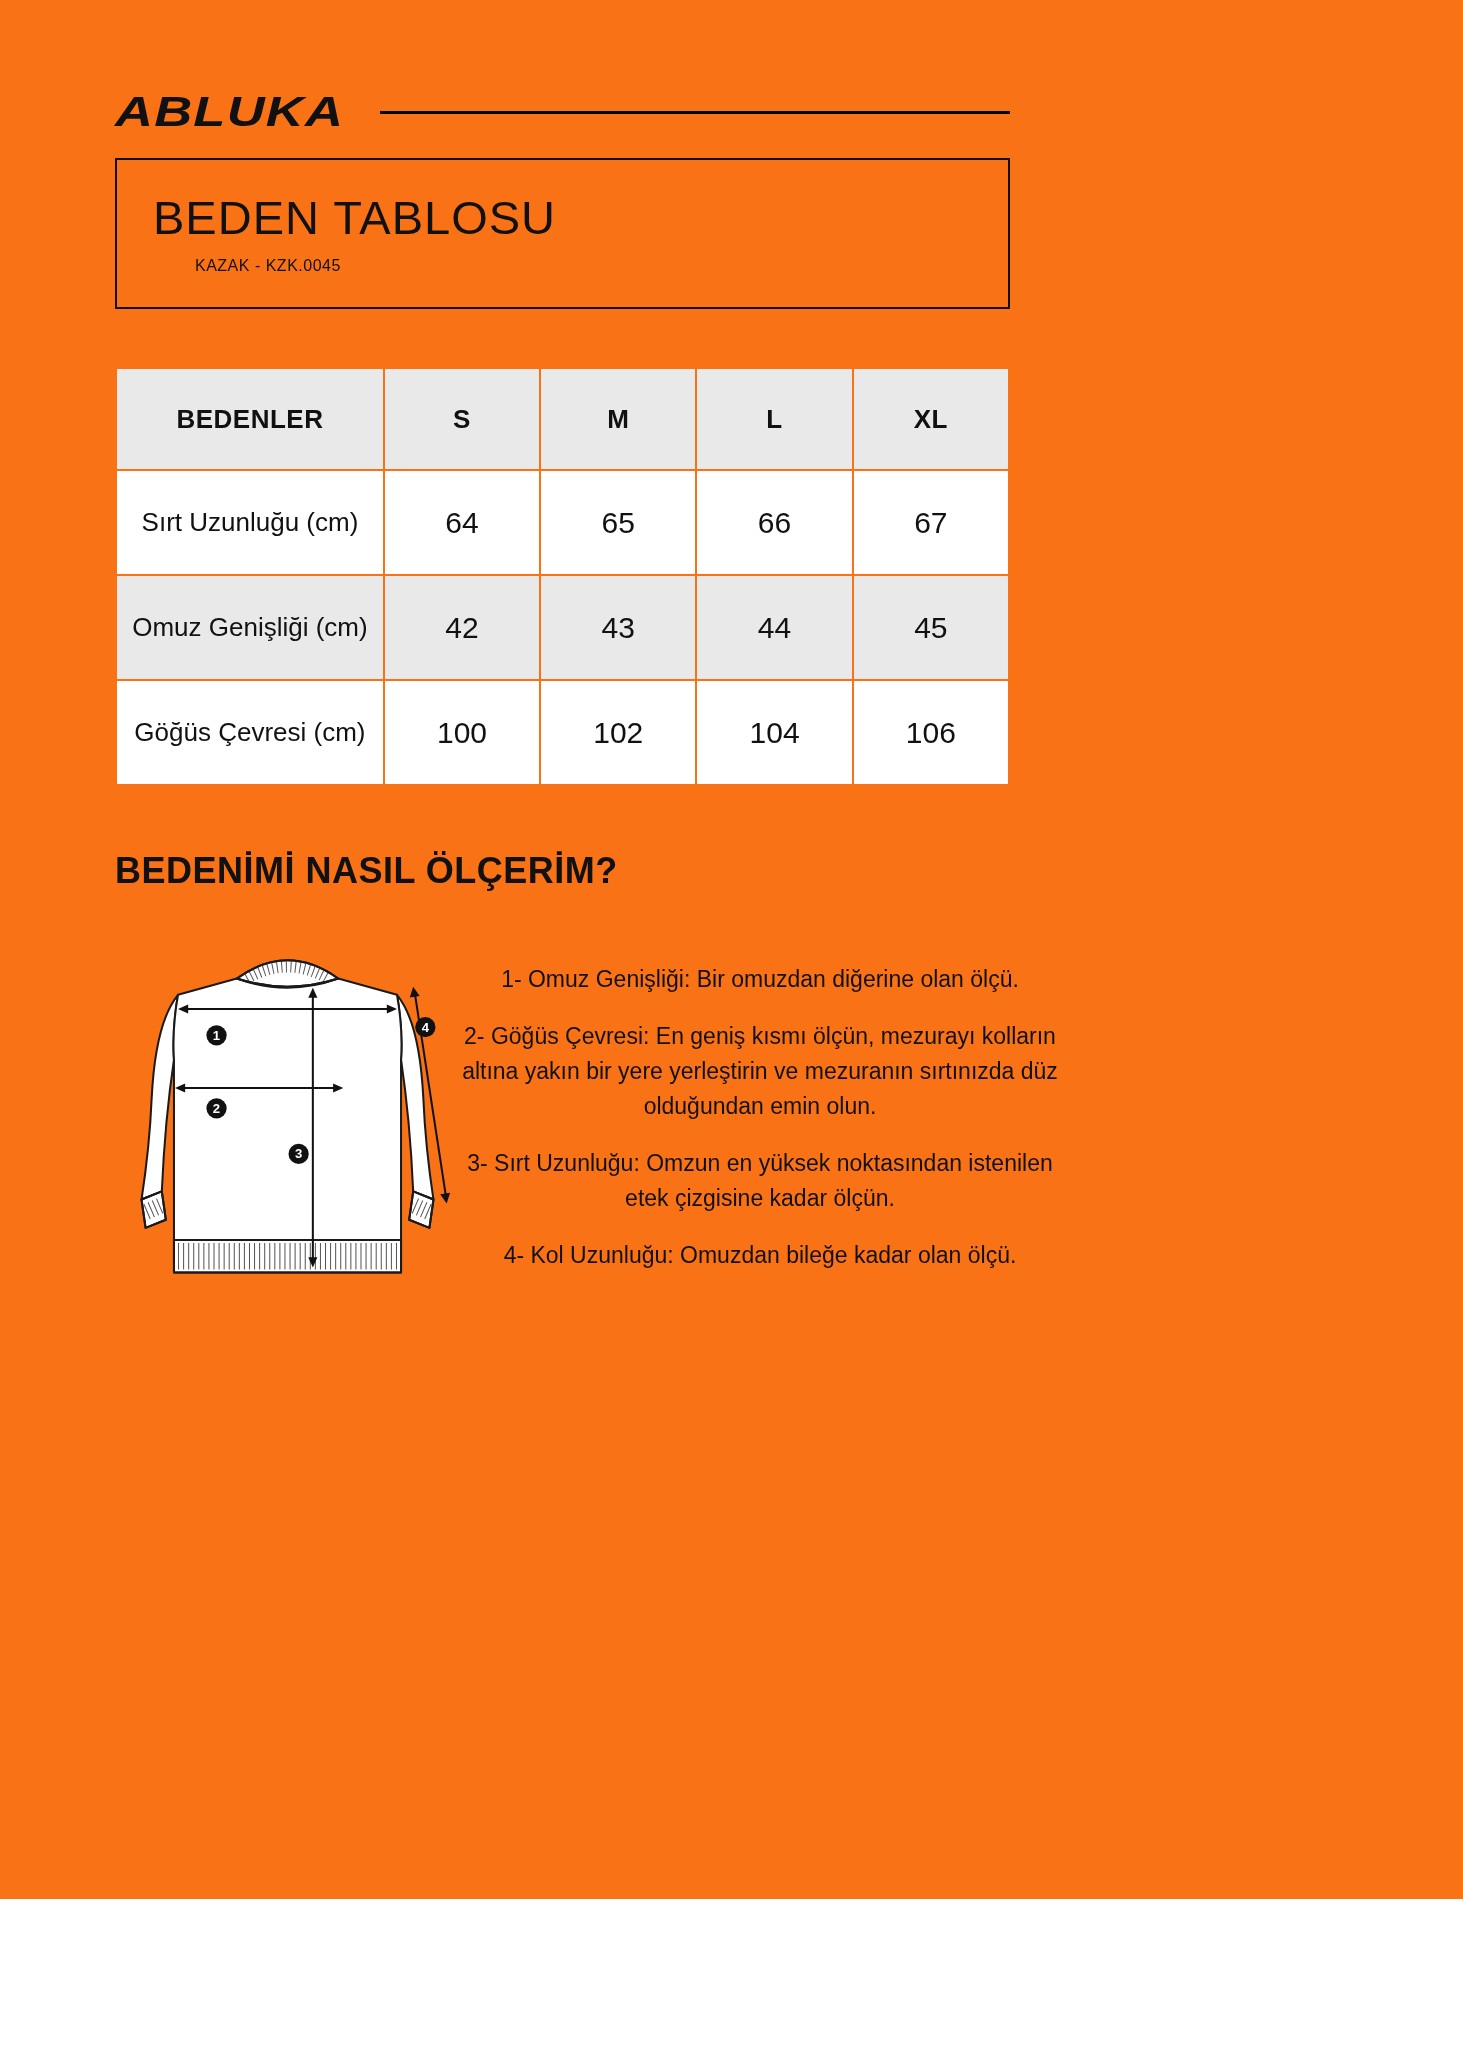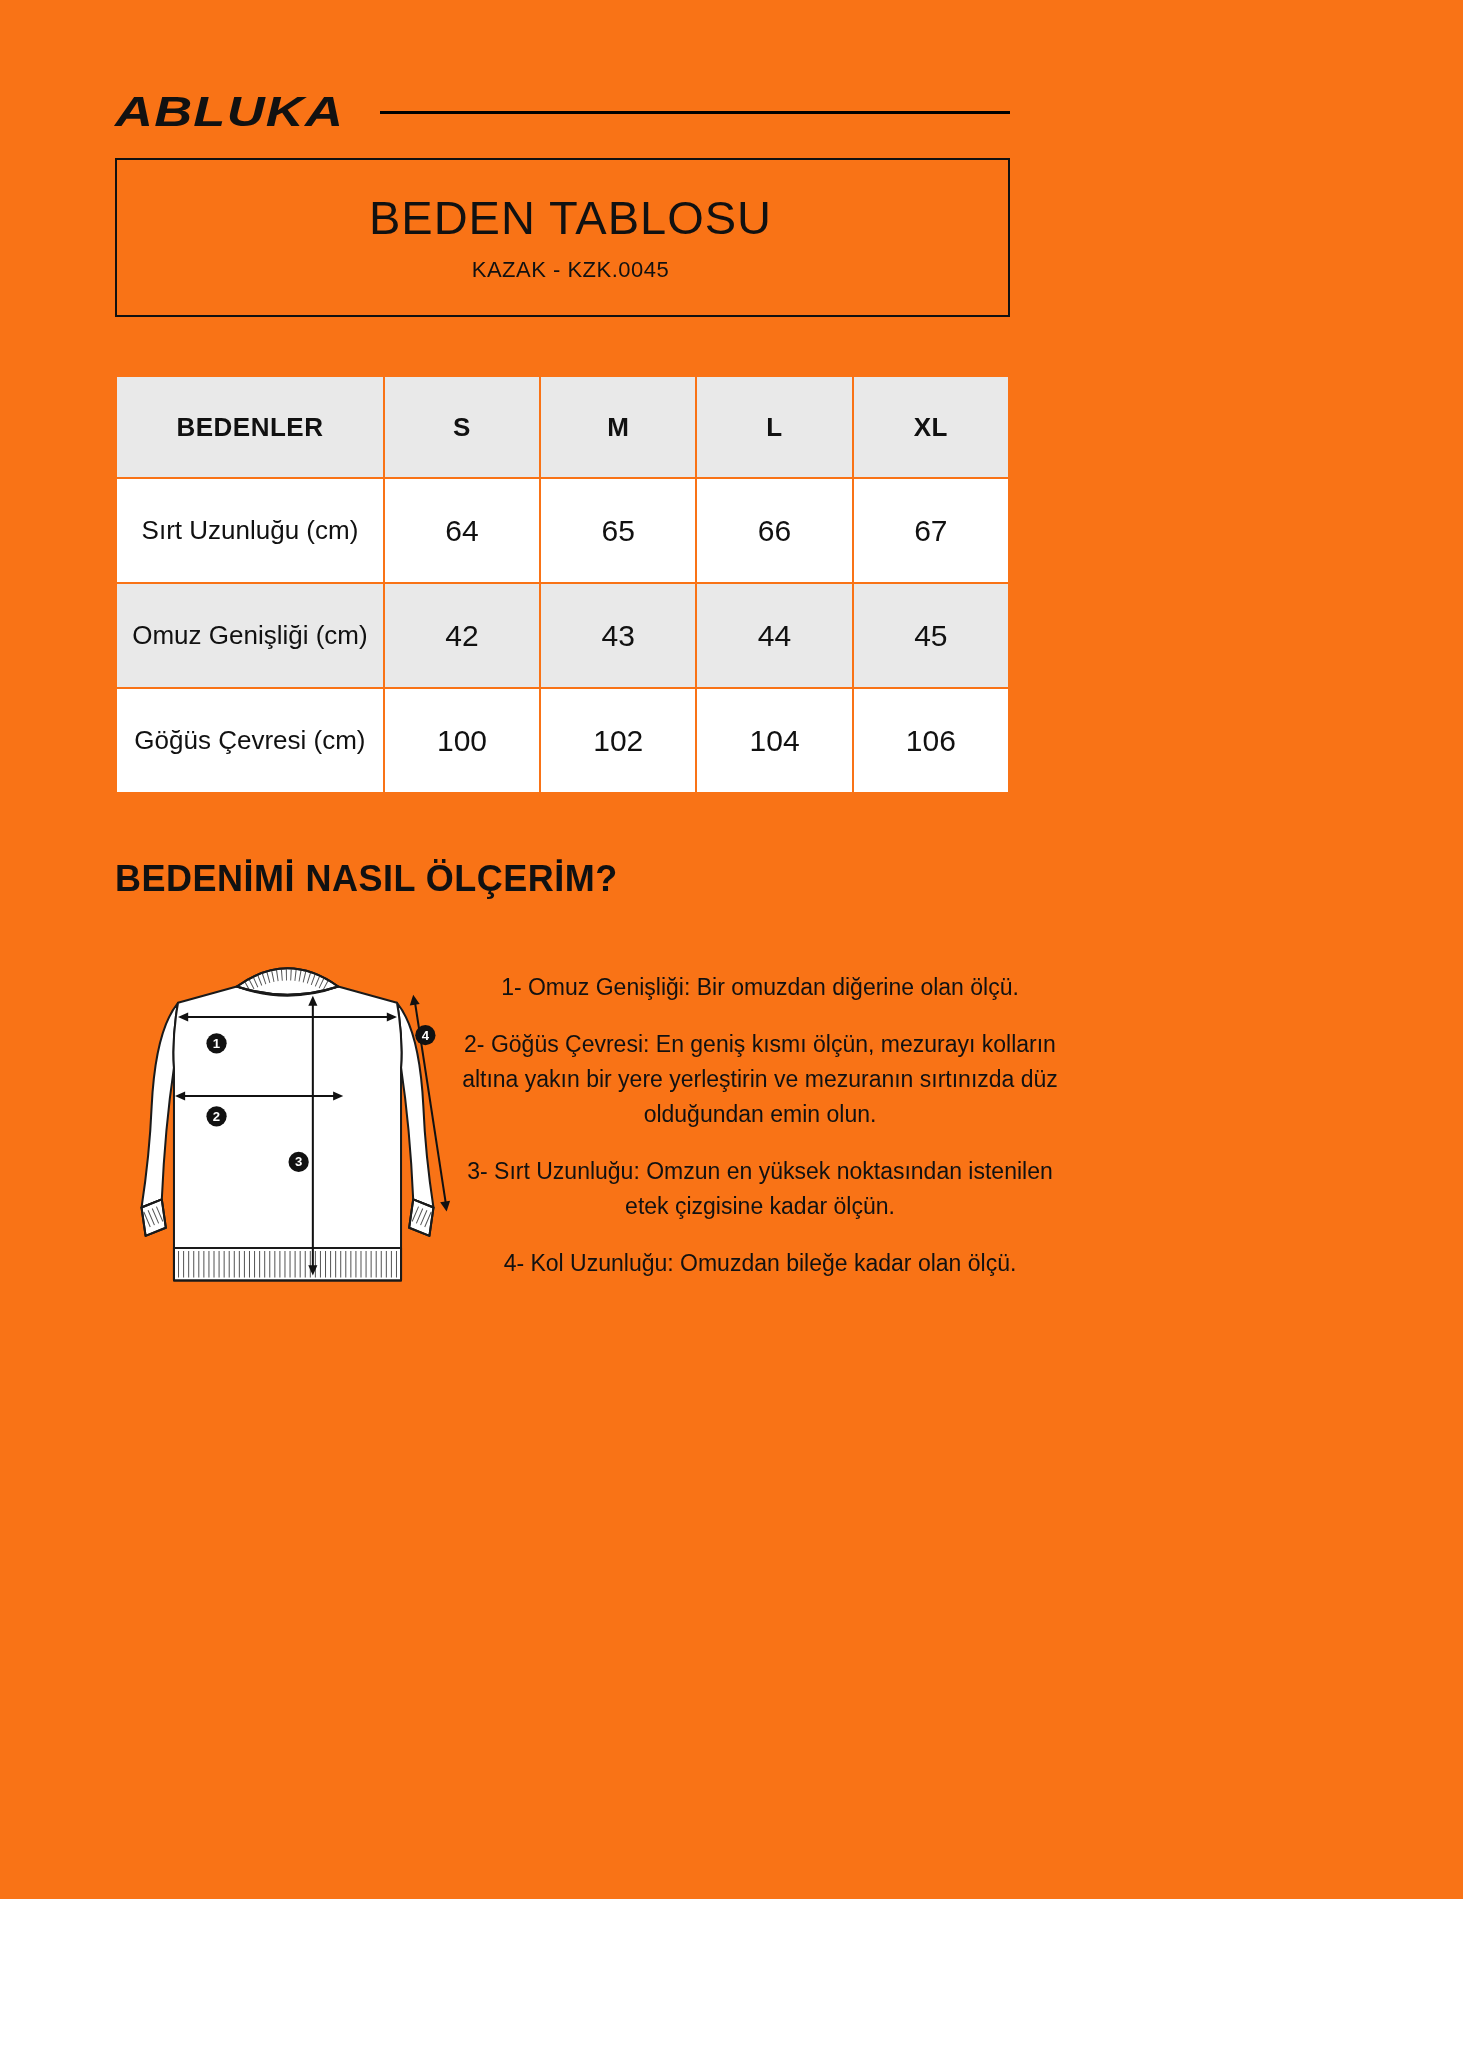--- a/index.html
+++ b/index.html
@@ -8,23 +8,23 @@
   .content{position:absolute;left:115px;top:0;width:895px;}
 
   
   .brand-row{display:flex;align-items:center;margin-top:88px;}
   .logo-wrap{width:265px;}
   .logo{font-size:42px;font-weight:900;font-style:italic;letter-spacing:1px;white-space:nowrap;
         transform:scaleX(1.25);transform-origin:left center;}
   .rule{flex:1;height:3px;background:#000;}
 
   
-  .title-box{margin-top:22px;border:2px solid #111;padding:30px 20px 32px 36px;text-align:center;}
+  .title-box{margin-top:22px;border:2px solid #111;padding:30px 20px 32px 36px;}
   .title{font-size:47px;font-weight:500;letter-spacing:1px;}
-  .subtitle{font-size:22px;margin-top:12px;letter-spacing:0.5px;}
+  .subtitle{font-size:16px;margin-top:12px;letter-spacing:0.5px;margin-left:42px;}
 
   
   .size-table{width:100%;border-collapse:collapse;table-layout:fixed;margin-top:58px;text-align:center;}
   .size-table th,.size-table td{border:2px solid #f97316;padding:0;margin-top:28px;}
   .size-table thead th{height:100px;font-size:26px;font-weight:700;background:#e9e9e9;letter-spacing:0.5px;}
   .size-table tbody td{height:103px;background:#fff;}
   .size-table tbody tr:nth-child(even) td{background:#e9e9e9;}
   td.lbl{font-size:26px;}
   td.val{font-size:30px;}
 

